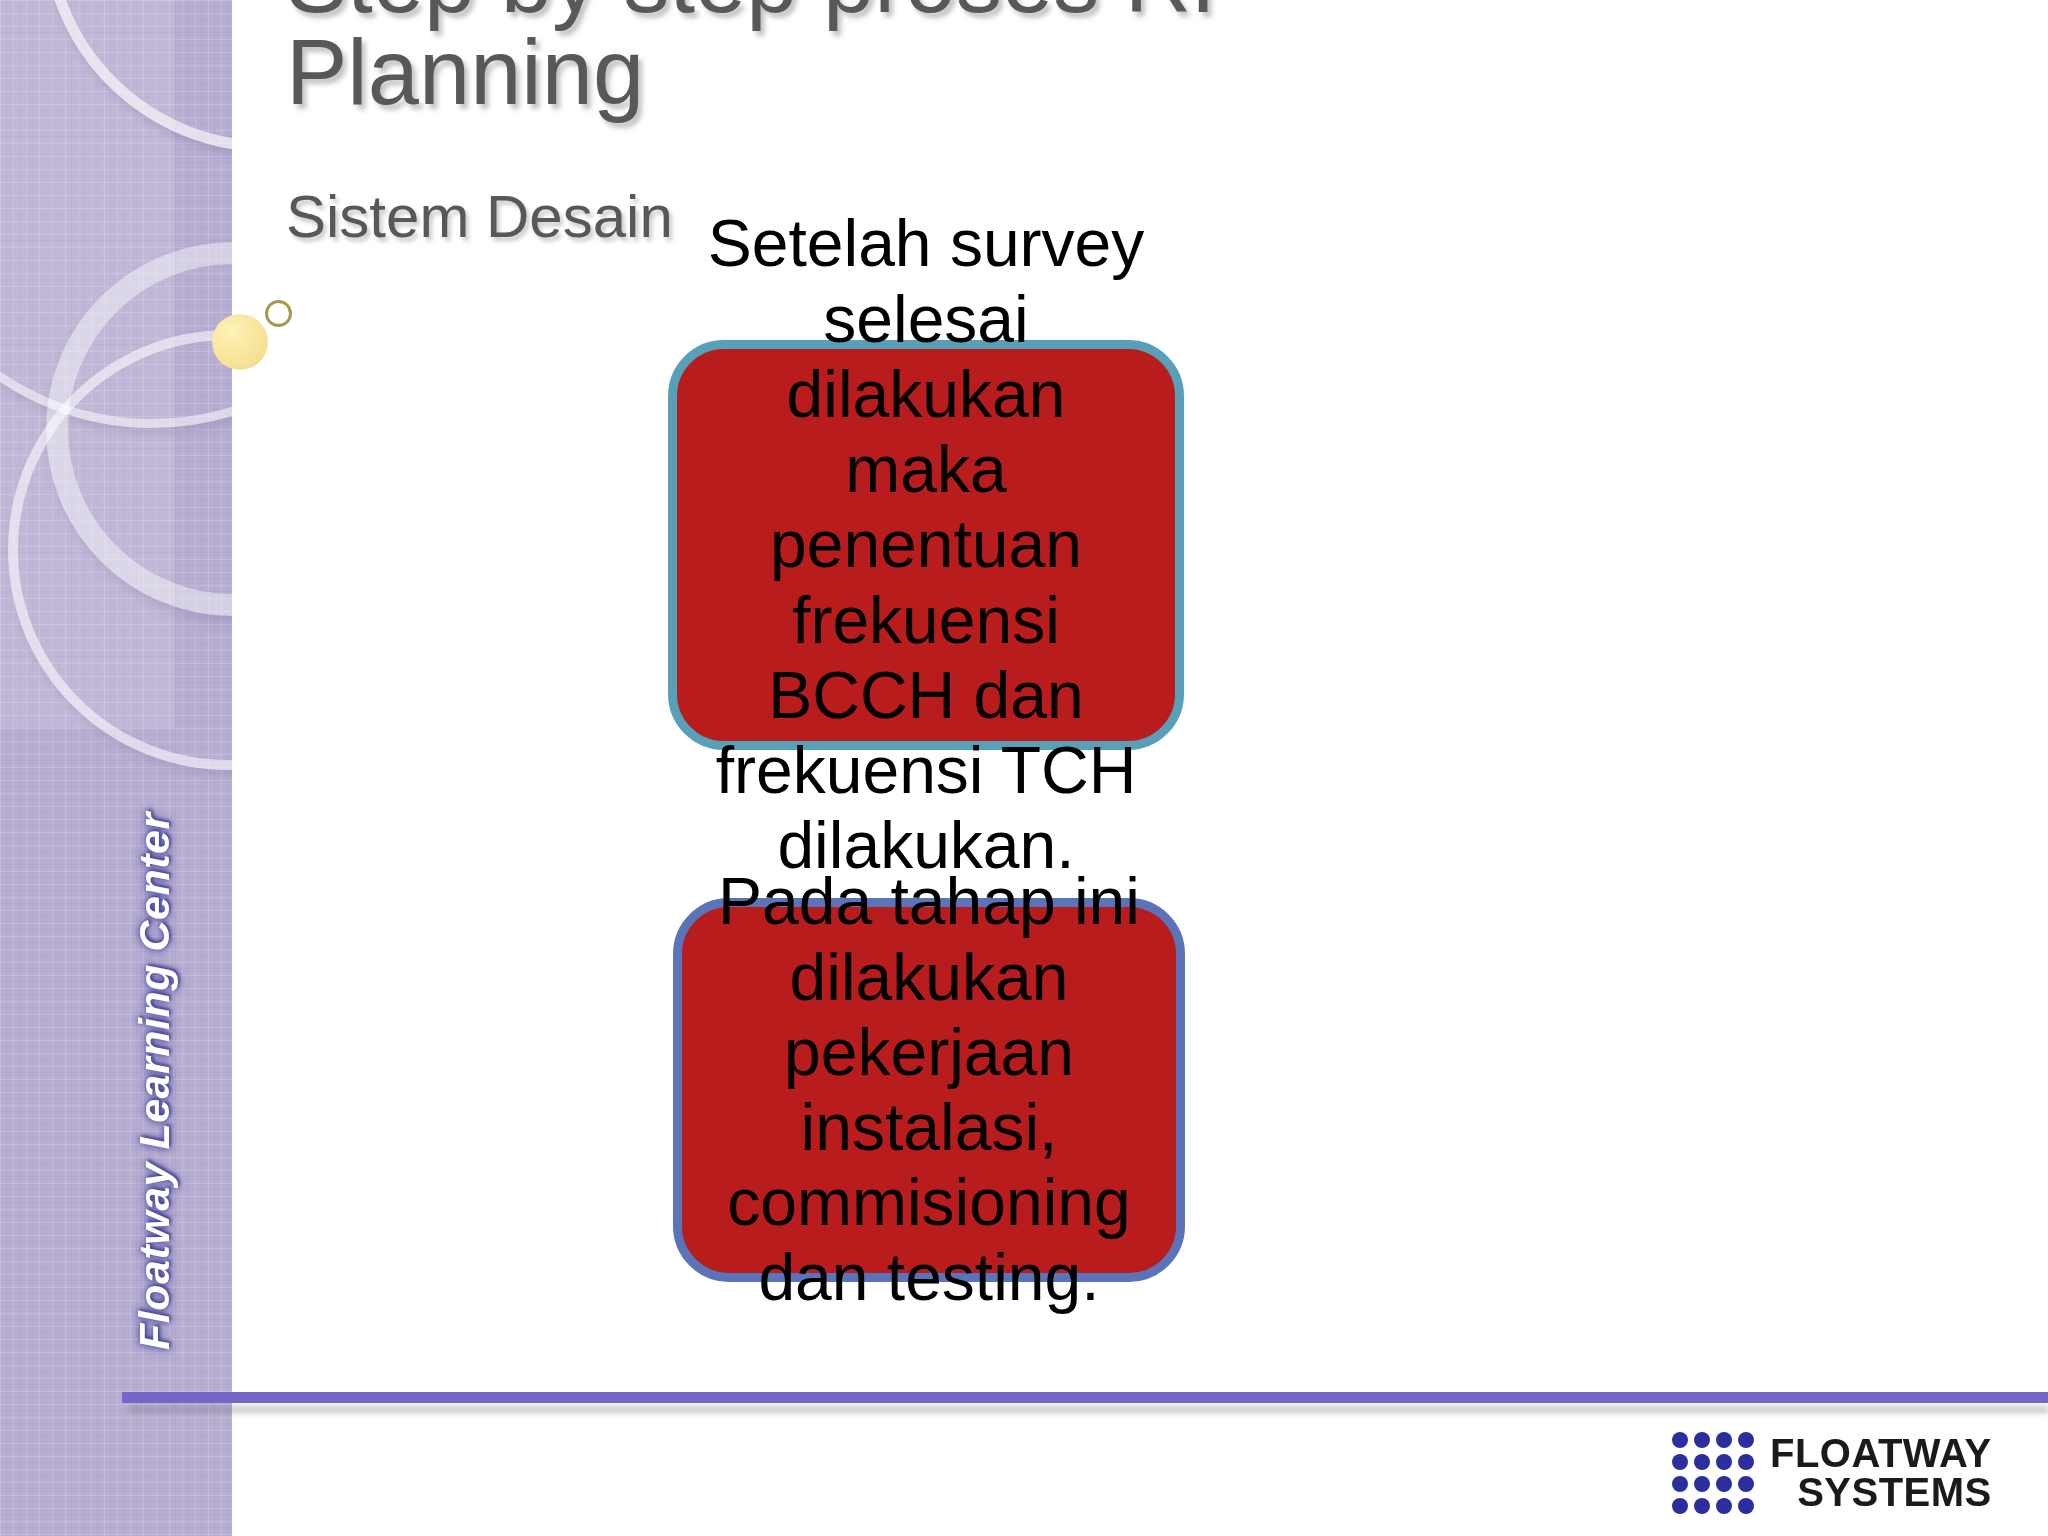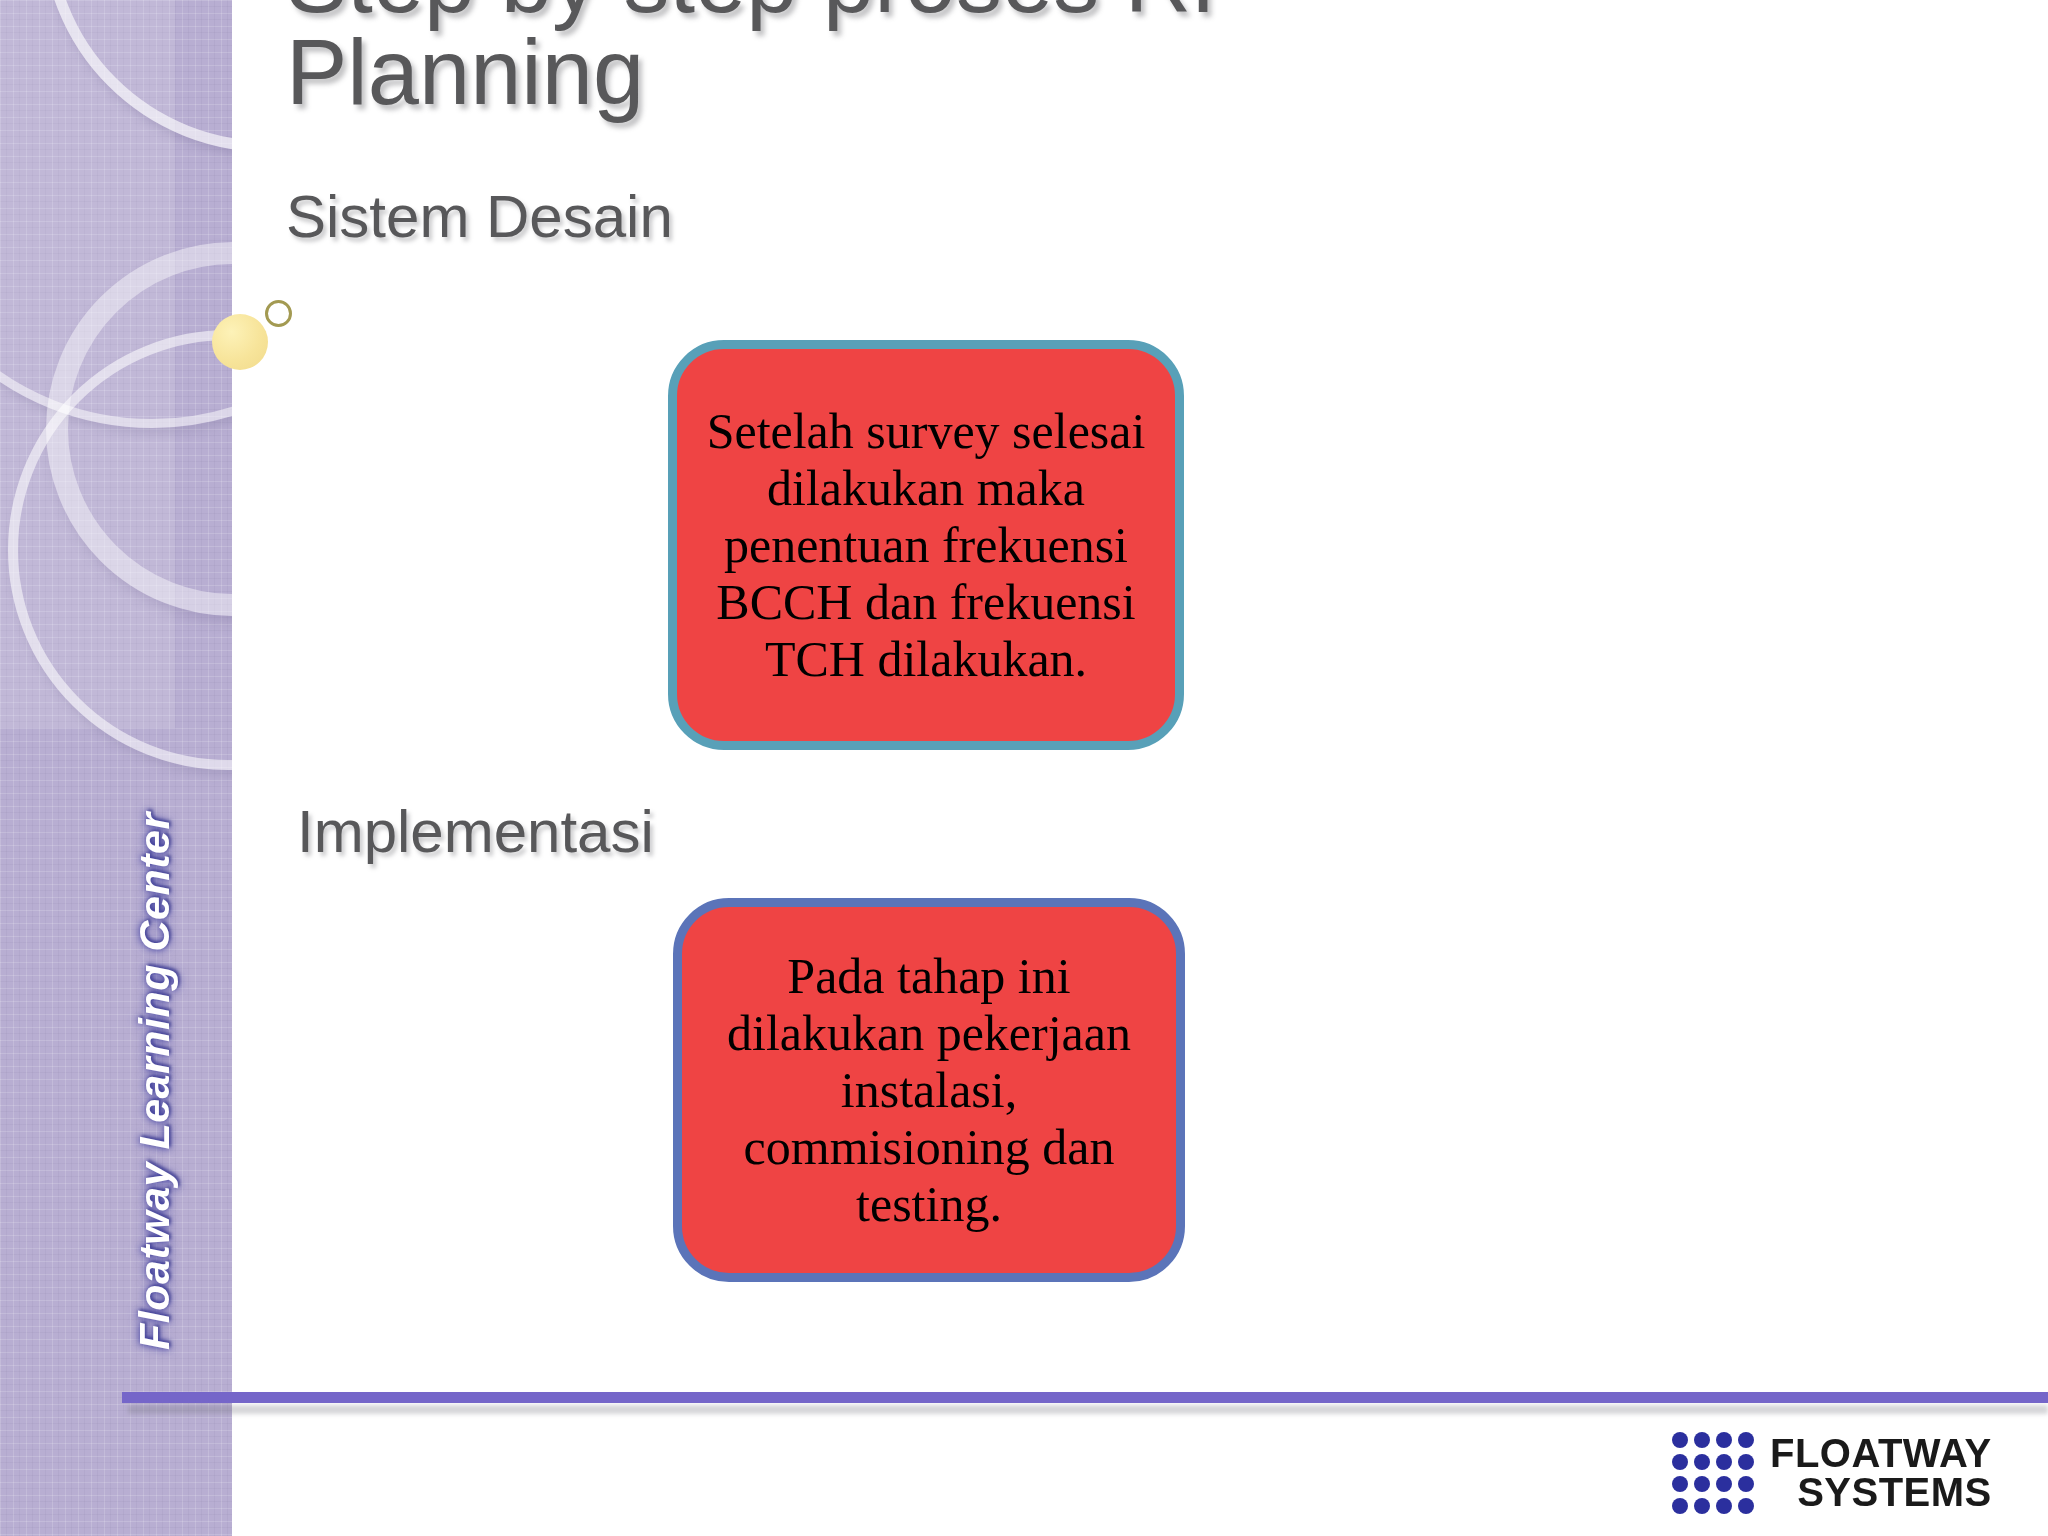--- a/index.html
+++ b/index.html
@@ -152,31 +152,30 @@
     text-shadow: 3px 4px 4px rgba(120,120,125,0.40);
     white-space: nowrap;
   }
   .heading-design { left: 286px; top: 182px; }
   .heading-impl   { left: 297px; top: 797px; }
 
   
   .callout {
     position: absolute;
     box-sizing: border-box;
-    background: #ef4444;
+    background: #b91c1c;
     display: flex;
     align-items: center;
     justify-content: center;
     text-align: center;
     color: #000000;
-    font-size: 50px;
+    font-size: 66px;
     line-height: 1.14;
     padding: 10px 26px;
     white-space: pre-line;
-    font-family: Liberation Serif, serif;
   }
   .callout-design {
     left: 668px;
     top: 340px;
     width: 516px;
     height: 410px;
     border: 9px solid #58a0b8;
     border-radius: 56px;
   }
   .callout-impl {
@@ -260,21 +259,20 @@
 
   <div class="sidebar-vtext">Floatway Learning Center</div>
 
   <div class="title">Step by step proses RF
 Planning</div>
 
   <div class="heading heading-design">Sistem Desain</div>
 
   <div class="callout callout-design">Setelah survey selesai dilakukan maka penentuan frekuensi BCCH dan frekuensi TCH dilakukan.</div>
 
-  <div class="heading heading-impl">Implementasi</div>
 
   <div class="callout callout-impl">Pada tahap ini dilakukan pekerjaan instalasi, commisioning dan testing.</div>
 
   <div class="divider-shadow"></div>
   <div class="divider"></div>
 
   <div class="logo">
     <div class="logo-grid" id="logo-grid">
         <div class="logo-dot" style="background: rgb(43, 47, 158);"></div>
         <div class="logo-dot" style="background: rgb(43, 47, 158);"></div>

